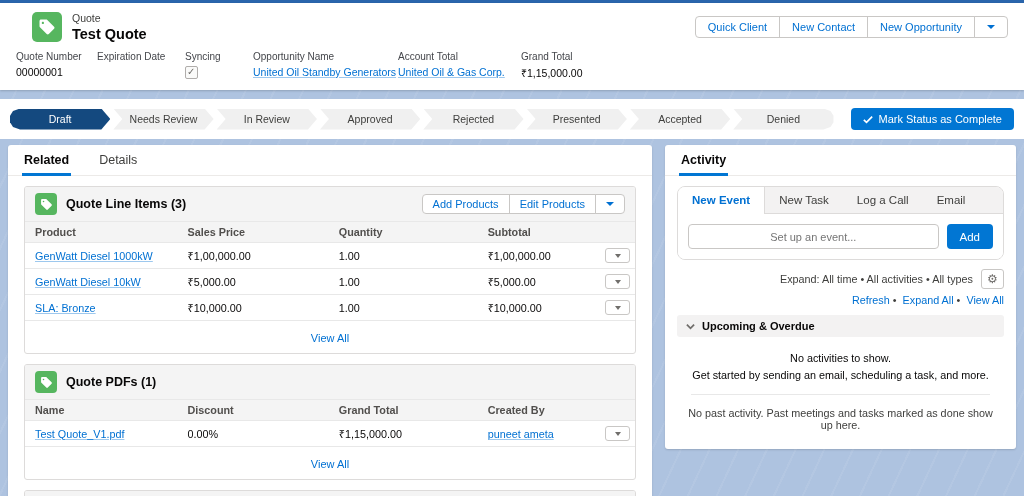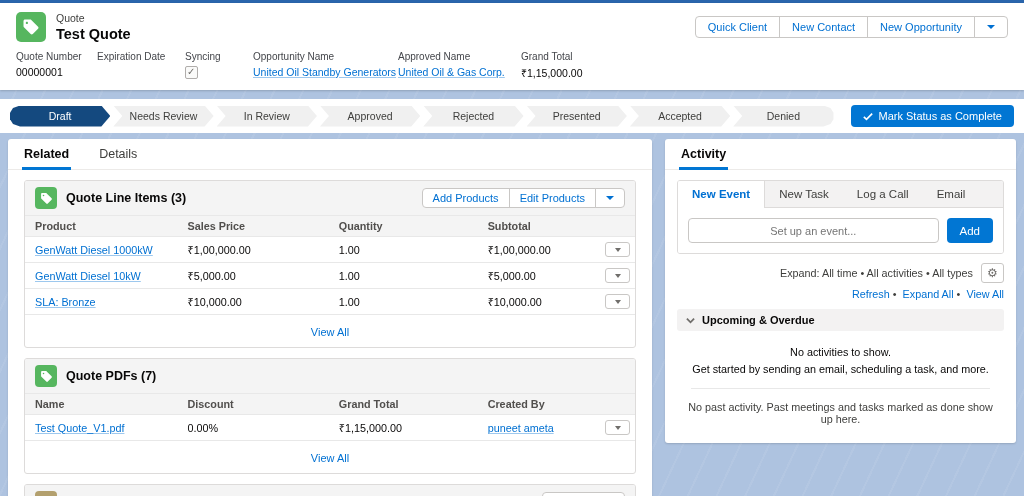--- a/index.html
+++ b/index.html
@@ -9,21 +9,21 @@
     background: #aec3e0;
     background-image: repeating-linear-gradient(115deg, rgba(255,255,255,.07) 0 2px, transparent 2px 26px);
     overflow: hidden;
     color: #080707;
   }
   .topline { height:3px; background:#2a65ac; }
 
   
   .header-card { background:#fff; padding:5px 12px 10px; box-shadow:0 1px 2px rgba(0,0,0,.18); }
   .header-top { display:flex; justify-content:space-between; align-items:center; padding:4px 4px 9px; }
-  .entity { display:flex; gap:10px; align-items:center; }
+  .entity { display:flex; gap:10px; align-items:center;margin-left:16px; }
   .entity-icon { width:30px; height:30px; border-radius:5px; background:#56b65f; display:flex; align-items:center; justify-content:center; flex:none; }
   .entity-type { font-size:10.5px; color:#3e3e3c; margin-bottom:2px; }
   .entity-title { font-size:14.5px; font-weight:bold; color:#080707; }
   .btn-group { display:flex; }
   .btn-group .btn { background:#fff; border:1px solid #c9c7c5; color:#0070d2; font-size:11px; padding:4px 12px; margin-left:-1px; cursor:pointer; font-family:inherit; display:flex; align-items:center; gap:4px; }
   .btn-group .btn:first-child { border-radius:4px 0 0 4px; margin-left:12px; }
   .btn-group .btn:last-child { border-radius:0 4px 4px 0; }
   .btn-group .btn.only { border-radius:4px; }
   .tri { width:0; height:0; border-left:4px solid transparent; border-right:4px solid transparent; border-top:4px solid #0070d2; display:inline-block; }
 
@@ -31,21 +31,21 @@
   .hf { padding-right:8px; }
   .hf:nth-child(1){ width:81px; } .hf:nth-child(2){ width:88px; } .hf:nth-child(3){ width:68px; }
   .hf:nth-child(4){ width:145px; } .hf:nth-child(5){ width:123px; } .hf:nth-child(6){ width:150px; }
   .hf-label { font-size:10px; color:#44464b; margin-bottom:4px; white-space:nowrap; }
   .hf-value { font-size:10.5px; color:#080707; white-space:nowrap; }
   .hf-value a { color:#0070d2; text-decoration:underline; text-decoration-color:#9dc8ee; }
   .checkbox { width:13px; height:13px; border:1px solid #b0adab; border-radius:2px; background:#fafaf9; position:relative; }
   .checkbox::after { content:"✓"; position:absolute; top:-1px; left:1px; font-size:10px; color:#706e6b; }
 
   
-  .path-row { margin-top:9px; background:#fff; padding:3px 10px; display:flex; align-items:center; gap:17px; height:34px; }
+  .path-row { margin-top:9px; background:#fff; padding:3px 10px; display:flex; align-items:center; gap:17px; height:40px; }
   .path { flex:1; display:flex; gap:3px; height:21px; }
   .stage { flex:1; background:#f0f0f0; color:#3e3e3c; font-size:10.5px; display:flex; align-items:center; justify-content:center; cursor:pointer;
            clip-path: polygon(0 0, calc(100% - 9px) 0, 100% 50%, calc(100% - 9px) 100%, 0 100%, 9px 50%); }
   .stage.first { clip-path: polygon(calc(100% - 9px) 0, 100% 50%, calc(100% - 9px) 100%, 10px 100%, 3px 88%, 0 65%, 0 35%, 3px 12%, 10px 0); }
   .stage.last { clip-path: polygon(0 0, calc(100% - 10px) 0, calc(100% - 3px) 12%, 100% 35%, 100% 65%, calc(100% - 3px) 88%, calc(100% - 10px) 100%, 0 100%, 9px 50%); }
   .stage.current { background:#14497f; color:#fff; }
   .mark-complete { background:#0176d3; color:#fff; border:none; border-radius:4px; height:22px; padding:0 12px; font-size:11px; display:flex; align-items:center; gap:6px; cursor:pointer; font-family:inherit; }
 
   
   .main { display:flex; gap:13px; padding:6px 8px 0; align-items:flex-start; }
@@ -72,21 +72,21 @@
   col.c1{width:25%} col.c2{width:24.8%} col.c3{width:24.4%} col.c4{width:19.3%} col.c5{width:6.5%}
   thead th { background:#f4f4f4; font-size:10.8px; font-weight:bold; color:#514f4d; text-align:left; padding:4px 10px; border-top:1px solid #e8e8e8; border-bottom:1px solid #e8e8e8; }
   tbody td { font-size:10.8px; padding:5px 10px; border-bottom:1px solid #e8e8e8; color:#080707; white-space:nowrap; overflow:hidden; }
   tbody a { color:#0070d2; text-decoration:underline; text-decoration-color:#9dc8ee; }
   .row-btn { width:25px; height:15px; border:1px solid #c9c7c5; border-radius:3px; background:#fff; display:flex; align-items:center; justify-content:center; cursor:pointer; }
   .row-btn .tri { border-top-color:#706e6b; border-left-width:3.5px; border-right-width:3.5px; border-top-width:4px; }
   .view-all { text-align:center; padding:7px; }
   .view-all a { color:#0070d2; font-size:11px; text-decoration:none; cursor:pointer; }
 
   
-  .composer { margin:10px 12px 6px; border:1px solid #dddbda; border-radius:3px; overflow:hidden; }
+  .composer { margin:10px 12px 6px; border:1px solid #dddbda; border-radius:8px; overflow:hidden; }
   .composer-tabs { display:flex; background:#f3f2f2; border-bottom:1px solid #dddbda; }
   .ctab { padding:7px 14px; font-size:11.5px; color:#3e3e3c; cursor:pointer; }
   .ctab.active { background:#fff; color:#0070d2; font-weight:bold; border-right:1px solid #dddbda; margin-bottom:-1px; }
   .composer-body { display:flex; gap:8px; padding:10px; background:#fff;align-items:flex-end; }
   .composer-body input { flex:1; border:1px solid #c9c7c5; border-radius:4px; height:25px; text-align:center; font-size:11px; color:#706e6b; font-family:inherit; outline:none; }
   .add-btn { background:#0176d3; color:#fff; border:none; border-radius:4px; padding:0 13px; font-size:11.5px; height:25px; cursor:pointer; font-family:inherit; }
 
   .filters-row { display:flex; justify-content:flex-end; align-items:center; gap:8px; padding:3px 12px 2px; font-size:10.8px; color:#3e3e3c; }
   .gear-btn { width:23px; height:20px; border:1px solid #c9c7c5; border-radius:3px; background:#fff; color:#706e6b; font-size:12px; line-height:18px; text-align:center; cursor:pointer; }
   .links-row { text-align:right; padding:3px 12px 7px; font-size:10.8px; }
@@ -139,21 +139,21 @@
       <div class="hf-label">Syncing</div>
       <div class="hf-value">
           <div class="checkbox"></div>
         </div>
     </div>
     <div class="hf">
       <div class="hf-label">Opportunity Name</div>
       <div class="hf-value"><a>United Oil Standby Generators</a></div>
     </div>
     <div class="hf">
-      <div class="hf-label">Approved Name</div>
+      <div class="hf-label">Account Total</div>
       <div class="hf-value"><a>United Oil &amp; Gas Corp.</a></div>
     </div>
     <div class="hf">
       <div class="hf-label">Grand Total</div>
       <div class="hf-value">₹1,15,000.00</div>
     </div>
   </div>
 </header>
 
 <div class="path-row">
@@ -255,21 +255,21 @@
       <div class="view-all"><a>View All</a></div>
     </div>
 
     <div class="card">
       <div class="card-header">
         <div class="card-icon green">
           <svg width="13" height="13" viewBox="0 0 24 24" fill="#fff">
               <path d="M21.4 11.6l-9-9c-.4-.4-.9-.6-1.4-.6H4c-1.1 0-2 .9-2 2v7c0 .5.2 1 .6 1.4l9 9c.8.8 2 .8 2.8 0l7-7c.8-.8.8-2 0-2.8zM6.5 8C5.7 8 5 7.3 5 6.5S5.7 5 6.5 5 8 5.7 8 6.5 7.3 8 6.5 8z"></path>
             </svg>
         </div>
-        <div class="card-title">Quote PDFs (7)</div>
+        <div class="card-title">Quote PDFs (1)</div>
       </div>
       <table>
         <colgroup>
             <col class="c1">
             <col class="c2">
             <col class="c3">
             <col class="c4">
             <col class="c5">
           </colgroup>
         <thead>

